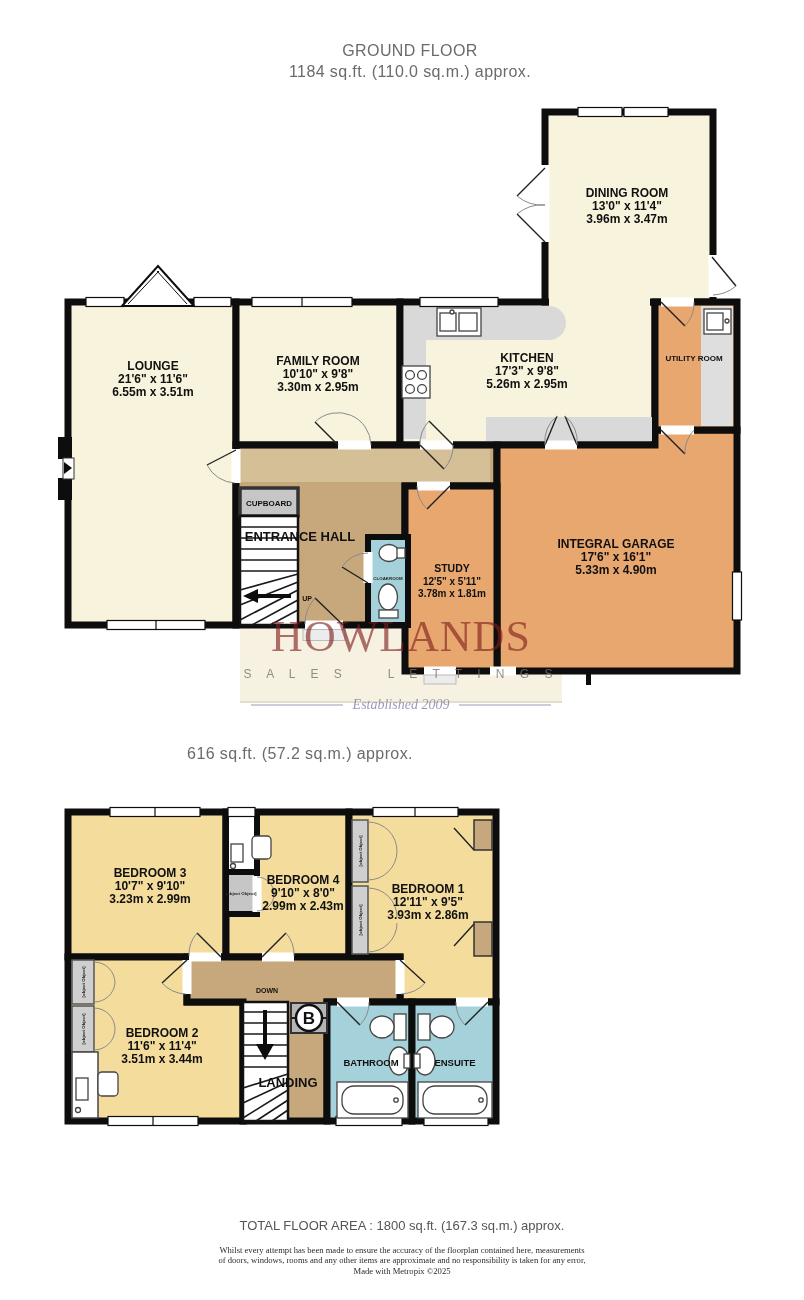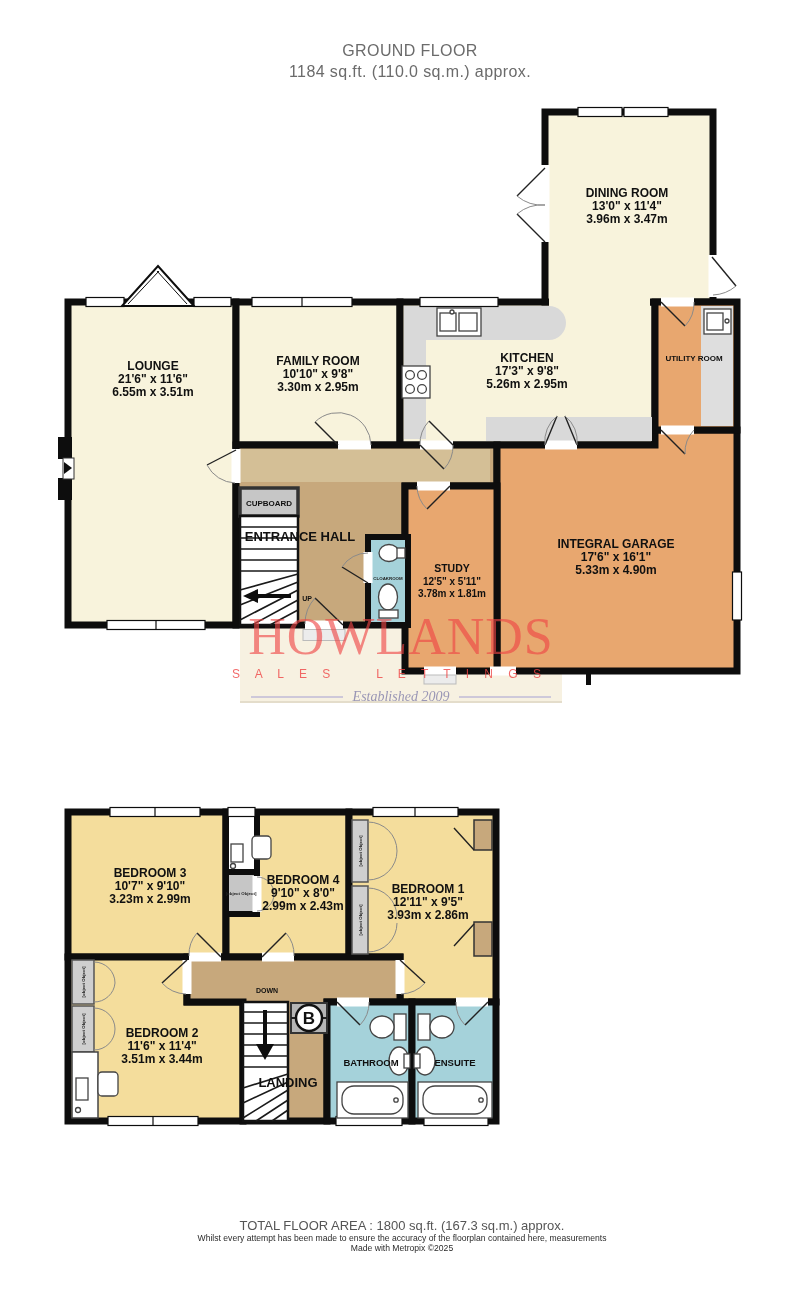--- a/index.html
+++ b/index.html
@@ -5,30 +5,30 @@
   html,body{margin:0;padding:0;background:#fff;}
   .page{position:relative;width:804px;height:1300px;background:#ffffff;overflow:hidden;
         font-family:"Liberation Sans",sans-serif;}
   .floor-title{position:absolute;left:0;width:820px;text-align:center;color:#6b6b6b;
                font-size:16px;line-height:21px;letter-spacing:.4px;}
   .floor-title.ff{width:600px;}
   .wm-band{position:absolute;left:240px;top:617px;width:322px;height:84px;background:#f7f1e1;
            border-bottom:2px solid #e4ddcb;}
   svg.plan{position:absolute;left:0;top:0;}
   .watermark{position:absolute;left:232px;top:610px;width:338px;text-align:center;pointer-events:none;}
-  .wm-name{font-family:"Liberation Serif",serif;font-size:52px;line-height:54px;letter-spacing:1px;
-           color:#ef4444;opacity:.62;}
-  .wm-sub{display:flex;gap:40px;font-size:12px;letter-spacing:6px;
-          color:#ef4444;opacity:.8;margin-top:3px;}
-  .wm-est{display:flex;align-items:center;justify-content:center;gap:10px;margin-top:8px;
+  .wm-name{font-family:"Liberation Serif",serif;font-size:44px;line-height:54px;letter-spacing:1px;
+           color:#7f1d1d;opacity:.62;}
+  .wm-sub{display:flex;justify-content:center;gap:40px;font-size:12px;letter-spacing:6px;
+          color:#737373;opacity:.8;margin-top:3px;}
+  .wm-est{display:flex;align-items:center;justify-content:center;gap:10px;margin-top:16px;
           font-family:"Liberation Serif",serif;font-style:italic;font-size:14px;color:#8a87ae;opacity:.85;}
   .wm-rule{width:92px;border-top:2px solid #c7c2d8;height:0;}
   .footer{position:absolute;left:0;top:1218px;width:804px;text-align:center;}
-  .footer .total{font-size:13px;color:#555;margin-bottom:0;}
-  .footer .disc{font-size:8.6px;line-height:10.3px;color:#2b2b2b;}
+  .footer .total{font-size:13px;color:#555;margin-bottom:12px;}
+  .footer .disc{font-size:8.6px;line-height:10.3px;color:#2b2b2b;font-family:Liberation Serif, serif;}
   text{font-family:"Liberation Sans",sans-serif;}
   .rl{font-weight:bold;fill:#101010;font-size:12px;text-anchor:middle;}
   .rl-sm{font-weight:bold;fill:#101010;font-size:10.5px;text-anchor:middle;}
   .rl-xs{font-weight:bold;fill:#101010;font-size:8px;text-anchor:middle;}
   .rl-tiny{font-weight:bold;fill:#222;font-size:4.4px;text-anchor:middle;}
   .wall{stroke:#0d0d0d;stroke-width:7;}
   .thinwall{stroke:#0d0d0d;stroke-width:6;}
   .gap{fill:#ffffff;}
   .win{fill:#ffffff;stroke:#0d0d0d;stroke-width:1.2;}
   .arc{fill:none;stroke:#8a8a8a;stroke-width:1;}
@@ -340,23 +340,25 @@
       <span>L E T T I N G S</span>
     </div>
     <div class="wm-est">
       <span class="wm-rule"></span>
       <span>Established 2009</span>
       <span class="wm-rule"></span>
     </div>
   </div>
 
   <div class="floor-title ff" style="top:743px">
+    <div>616 sq.ft. (57.2 sq.m.) approx.</div>
   </div>
 
   <div class="footer">
     <div class="total">TOTAL FLOOR AREA : 1800 sq.ft. (167.3 sq.m.) approx.</div>
     <div class="disc">
       <div>Whilst every attempt has been made to ensure the accuracy of the floorplan contained here, measurements</div>
+      <div>of doors, windows, rooms and any other items are approximate and no responsibility is taken for any error,</div>
       <div>Made with Metropix ©2025</div>
     </div>
   </div>
 
 </div>
 
 </body></html>

